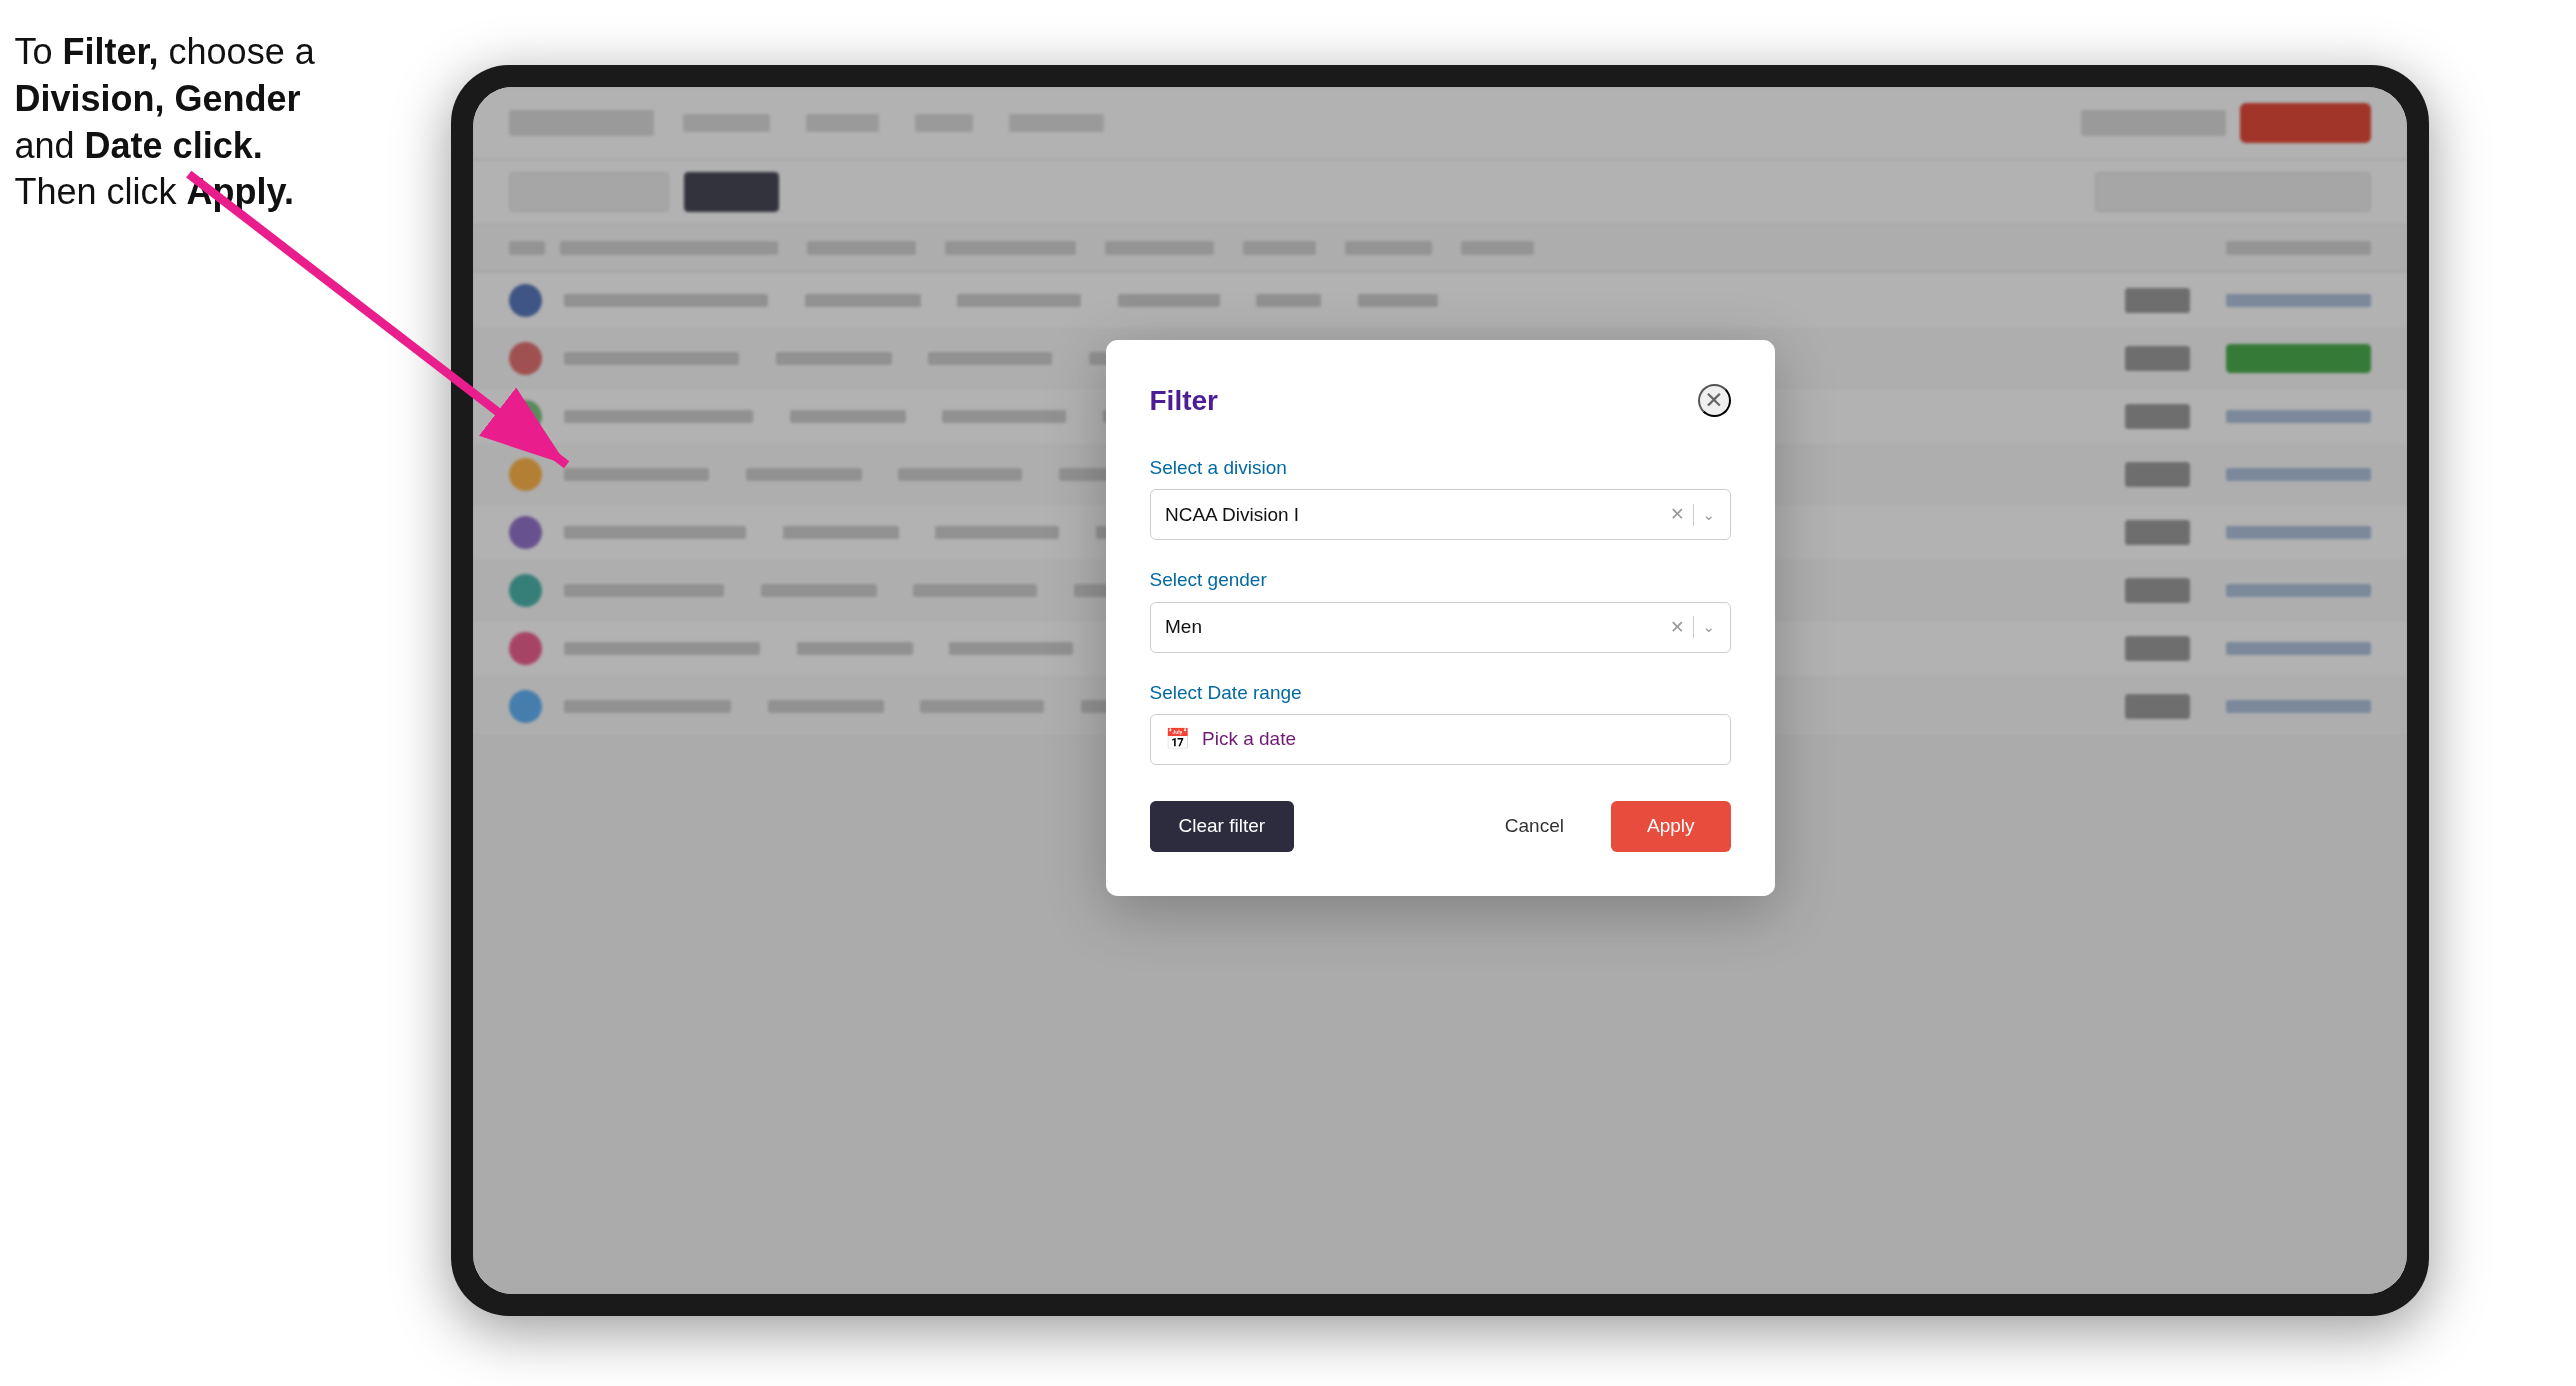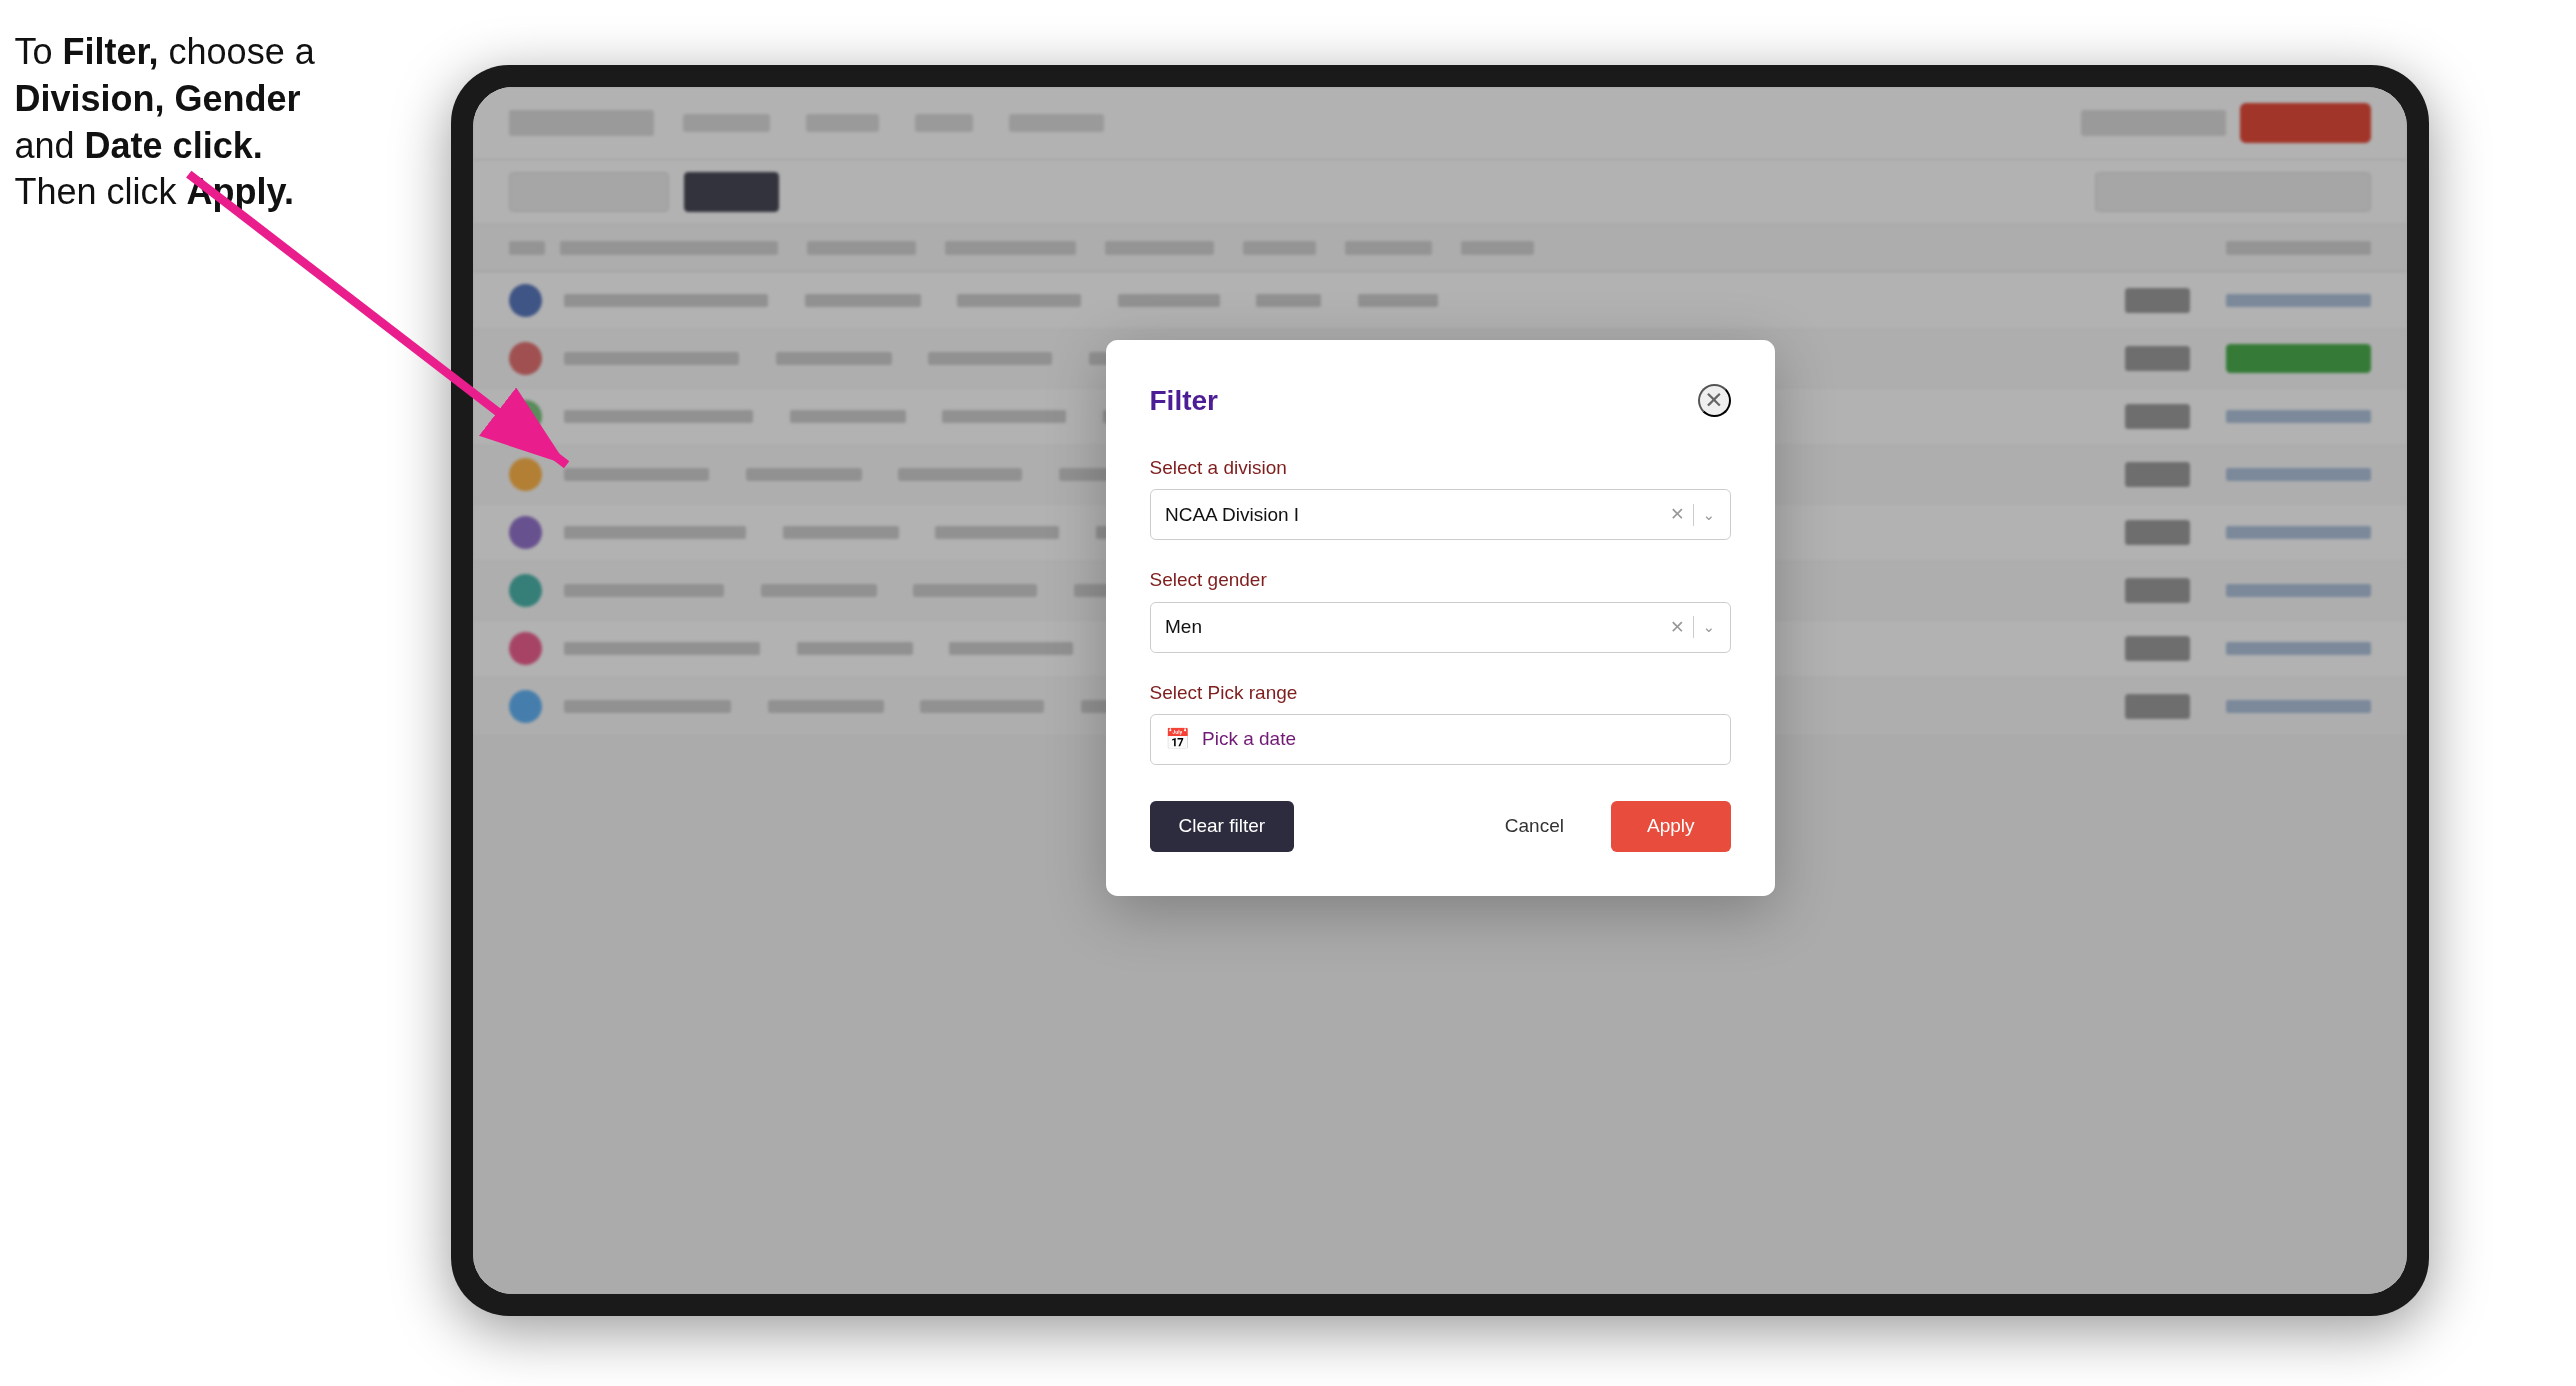--- a/index.html
+++ b/index.html
@@ -253,21 +253,21 @@
       font-size: 23px;
       border-radius: 50%;
     }
 
     .form-group {
       margin-bottom: 29px;
     }
 
     .form-label {
       font-size: 19px;
-      color: #7f1d1d;
+      color: #0369a1;
       margin-bottom: 10.2px;
       display: block;
     }
 
     .form-select-wrapper {
       position: relative;
       border: 0.7px solid #ccc;
       border-radius: 5.8px;
       background: #fff;
       display: flex;
@@ -576,21 +576,21 @@
             <span class="form-select-value">Men</span>
             <div class="form-select-controls">
               <span class="form-select-clear">✕</span>
               <div class="form-select-divider"></div>
               <span class="form-select-arrow">⌄</span>
             </div>
           </div>
         </div>
 
         <div class="form-group">
-          <label class="form-label">Select Pick range</label>
+          <label class="form-label">Select Date range</label>
           <div class="form-date-wrapper">
             <span class="calendar-icon">📅</span>
             <span class="date-placeholder">Pick a date</span>
           </div>
         </div>
 
         <div class="modal-footer">
           <button class="btn-clear-filter">Clear filter</button>
           <div class="modal-footer-right">
             <button class="btn-cancel">Cancel</button>

